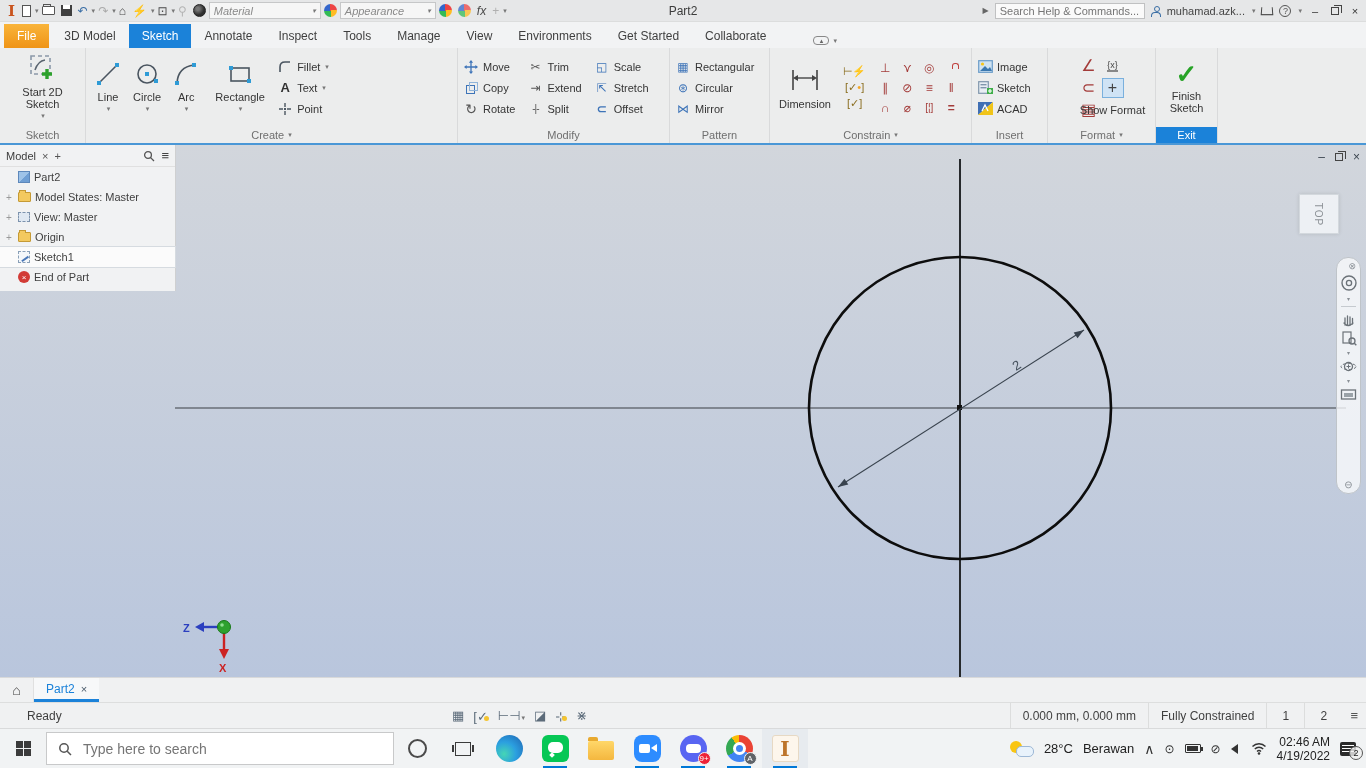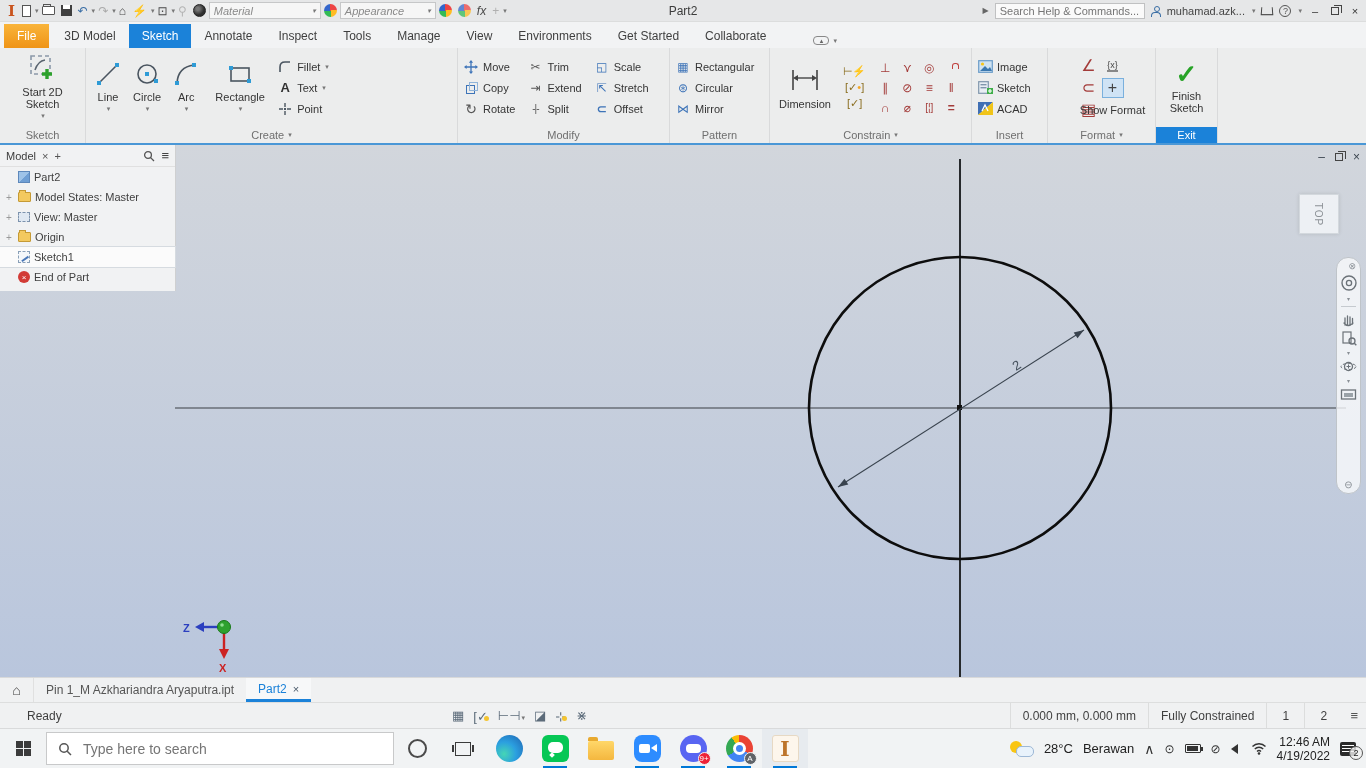--- a/index.html
+++ b/index.html
@@ -606,23 +606,20 @@
     <div class="trow">
       <span class="exp"></span>
         <span class="eop">×</span>
       <span>End of Part</span>
     </div>
   </div>
 </div>
 
 <div id="doctabs">
   <span class="homec">⌂</span>
-  <span class="dtab">
-      <span>Pin 1_M Azkhariandra Aryaputra.ipt</span>
-    </span>
   <span class="dtab on">
     <span>Part2</span>
     <span class="x">×</span>
   </span>
 </div>
 
 <div id="statusrow">
   <span class="ready">Ready</span>
   <div id="minibar">
     <span>▦</span>
@@ -701,20 +698,20 @@
     <span class="trayic" style="font-size:14px">∧</span>
     <span class="trayic">⊙</span>
     <span class="batt"></span>
     <span class="trayic">⊘</span>
     <span class="spk"></span>
     <svg width="16" height="13" viewBox="0 0 16 13">
         <path d="M1.5 4.5 a9 9 0 0 1 13 0 M3.8 7 a6 6 0 0 1 8.4 0 M6 9.4 a3 3 0 0 1 4 0" fill="none" stroke="#333" stroke-width="1.4"></path>
         <circle cx="8" cy="11.5" r="1.3" fill="#333"></circle>
       </svg>
     <span class="clockcol">
-      <span style="display:block">12:46 AM</span>
+      <span style="display:block">02:46 AM</span>
       <span style="display:block">4/19/2022</span>
     </span>
     <span class="notif">
         <span class="ncount">2</span>
       </span>
   </div>
 </div>
 
 </body></html>

